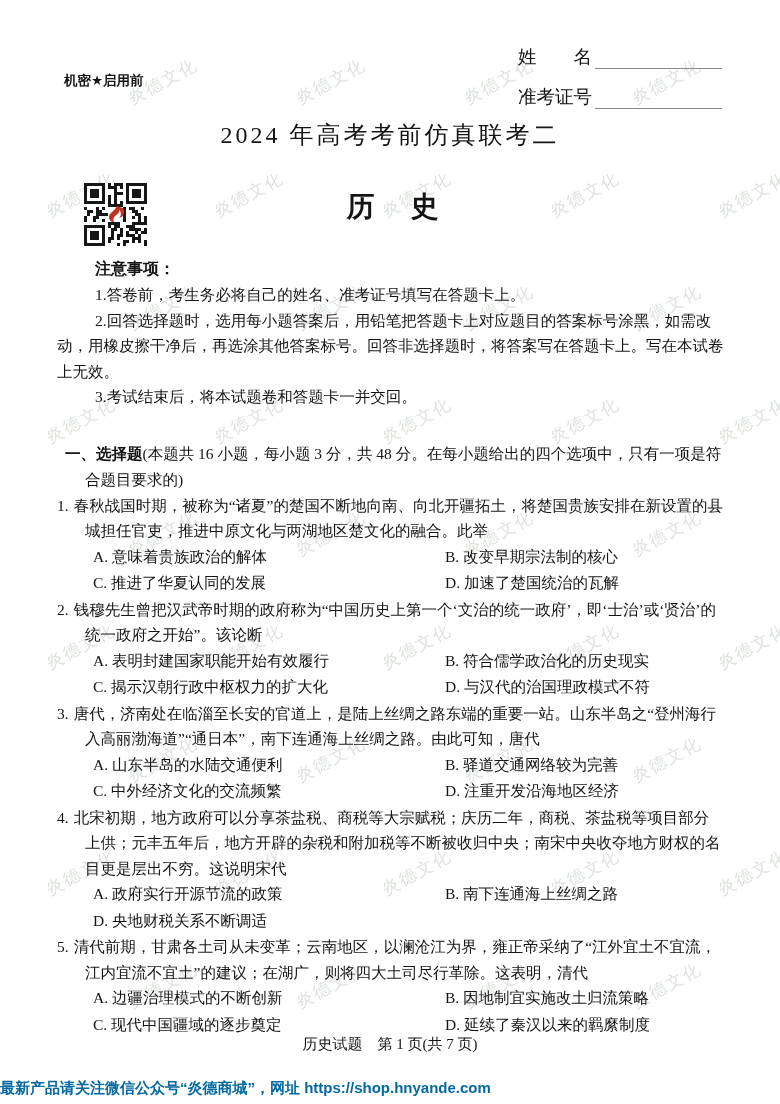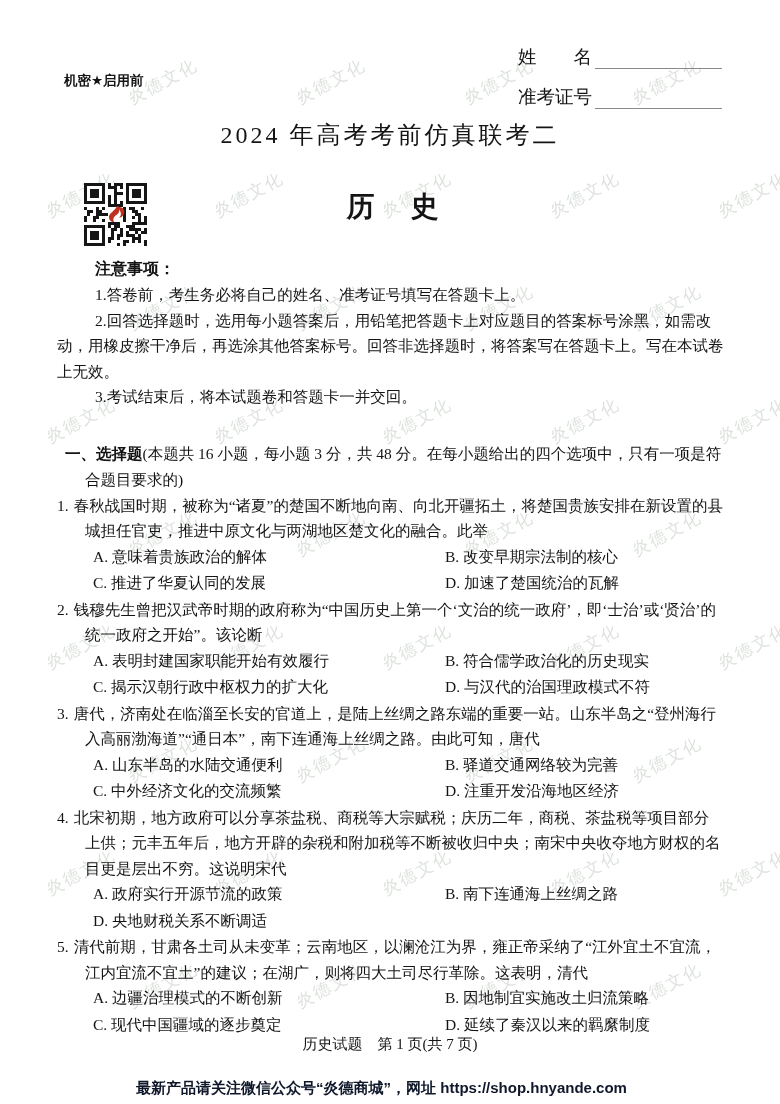--- a/index.html
+++ b/index.html
@@ -33,22 +33,22 @@
   .notice p{margin:0;text-indent:38px;}
   .sec-head{margin:31px 0 0 0;padding-left:28px;text-indent:-28px;line-height:26px;}
   .sec-head b{font-family:"Liberation Sans","DejaVu Sans",sans-serif;font-size:15.5px;margin-left:8px;}
   .question{margin:0;}
   .stem{margin:0;padding-left:28px;text-indent:-28px;}
   .qnum{padding-right:5px;}
   .opts{margin-left:36px;}
   .opt-row{display:flex;line-height:26.5px;}
   .opt-row .opt:first-child{width:352px;flex:none;}
   .footer{position:absolute;z-index:1;left:0;right:0;top:1035px;text-align:center;font-size:15px;}
-  .banner{position:absolute;z-index:1;left:0;right:17px;top:1079px;text-align:center;
-    font-family:"Liberation Sans","DejaVu Sans",sans-serif;font-weight:bold;font-size:15px;color:#0f172a;}
+  .banner{position:absolute;z-index:1;left:0;right:17px;top:1079px;
+    font-family:"Liberation Sans","DejaVu Sans",sans-serif;font-weight:bold;font-size:15px;color:#0369a1;}
 </style>
 </head>
 <body>
 
 <div class="page">
 
   <div class="wm-layer" id="wm-layer">
       <div class="wm" style="color: rgb(198, 207, 198); opacity: 0.6; left: 125px; top: 70px;">炎德文化</div>
       <div class="wm" style="color: rgb(198, 207, 198); opacity: 0.6; left: 293px; top: 70px;">炎德文化</div>
       <div class="wm" style="color: rgb(198, 207, 198); opacity: 0.6; left: 461px; top: 70px;">炎德文化</div>

